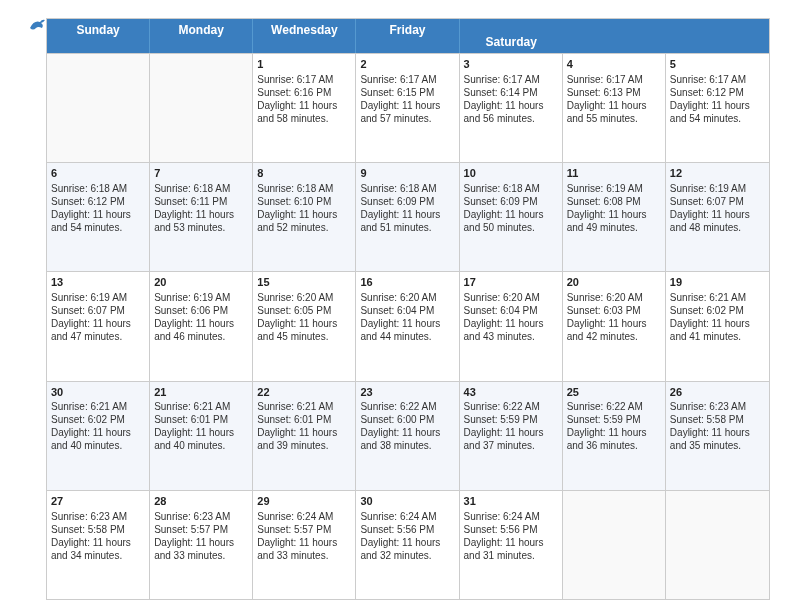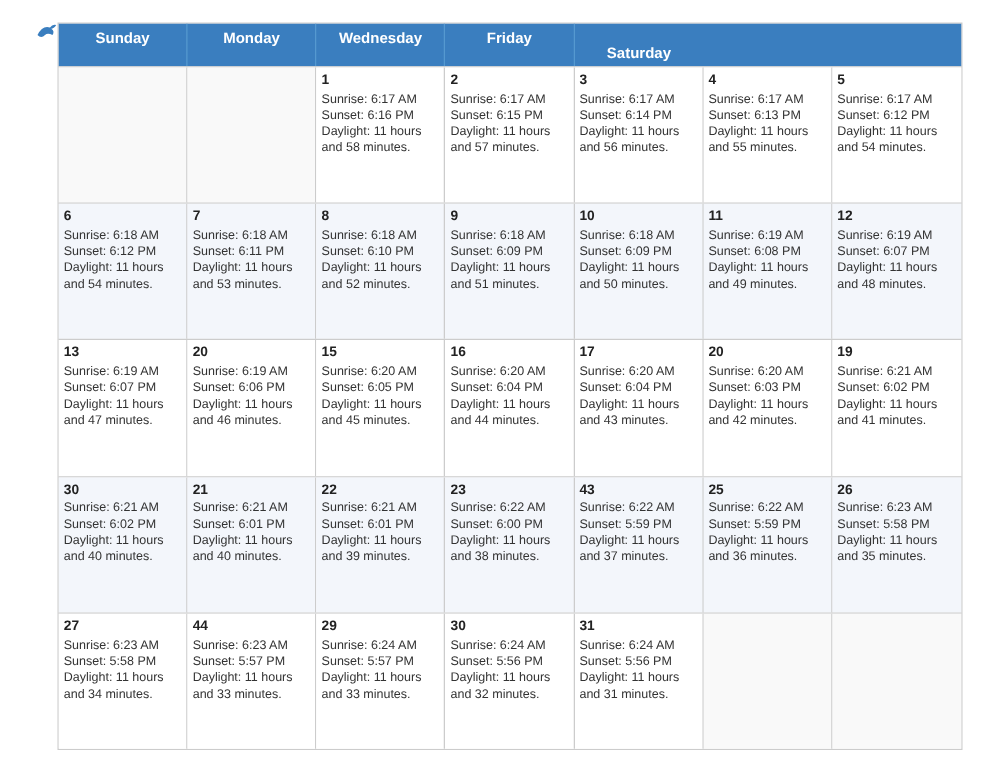--- a/index.html
+++ b/index.html
@@ -255,21 +255,21 @@
             <div class="day-num">26</div>
             <div class="cell-info">Sunrise: 6:23 AM<br>Sunset: 5:58 PM<br>Daylight: 11 hours and 35 minutes.</div>
           </div>
         </div>
         <div class="cal-row">
           <div class="cal-cell">
             <div class="day-num">27</div>
             <div class="cell-info">Sunrise: 6:23 AM<br>Sunset: 5:58 PM<br>Daylight: 11 hours and 34 minutes.</div>
           </div>
           <div class="cal-cell">
-            <div class="day-num">44</div>
+            <div class="day-num">28</div>
             <div class="cell-info">Sunrise: 6:23 AM<br>Sunset: 5:57 PM<br>Daylight: 11 hours and 33 minutes.</div>
           </div>
           <div class="cal-cell">
             <div class="day-num">29</div>
             <div class="cell-info">Sunrise: 6:24 AM<br>Sunset: 5:57 PM<br>Daylight: 11 hours and 33 minutes.</div>
           </div>
           <div class="cal-cell">
             <div class="day-num">30</div>
             <div class="cell-info">Sunrise: 6:24 AM<br>Sunset: 5:56 PM<br>Daylight: 11 hours and 32 minutes.</div>
           </div>

